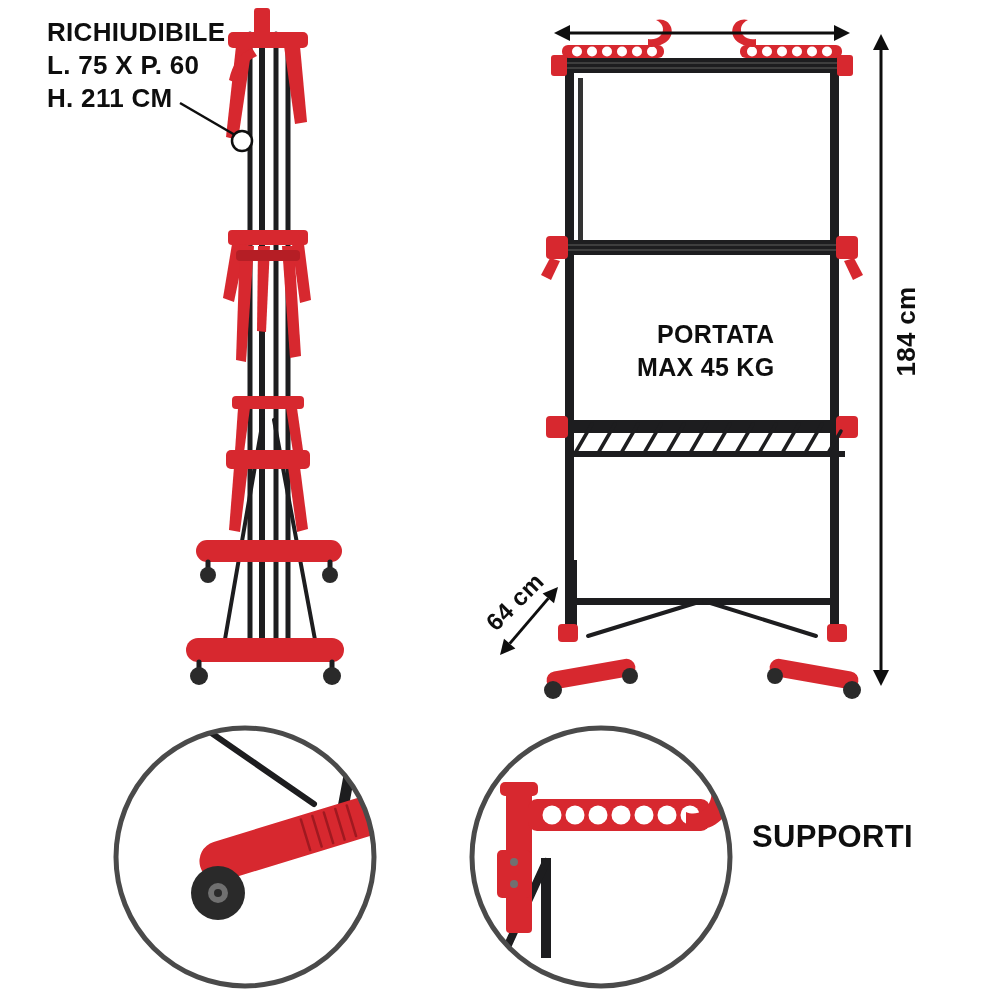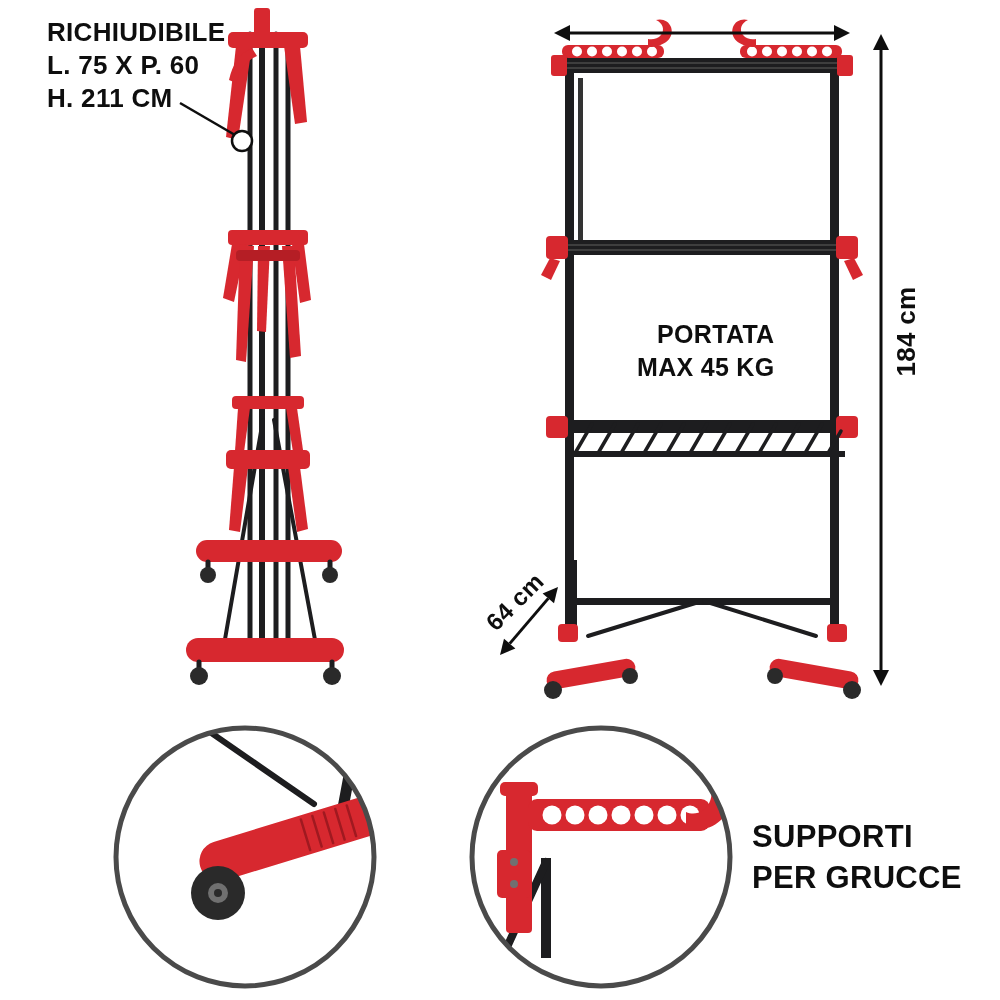--- a/index.html
+++ b/index.html
@@ -223,16 +223,15 @@
 
   <div class="label" style="left:470px; top:588px; width:90px; text-align:center; font-size:24px; transform:rotate(-45deg);">64 cm</div>
 
   <div class="label" style="left:637px; top:318px; font-size:25px; line-height:33px;text-align:right;">
     <div>PORTATA</div>
     <div>MAX 45 KG</div>
   </div>
 
   <div class="label" style="left:752px; top:816px; font-size:31px; line-height:41px;">
     <div>SUPPORTI</div>
-    <div>PER GRUCCE</div>
   </div>
 
 </div>
 
 </body></html>

